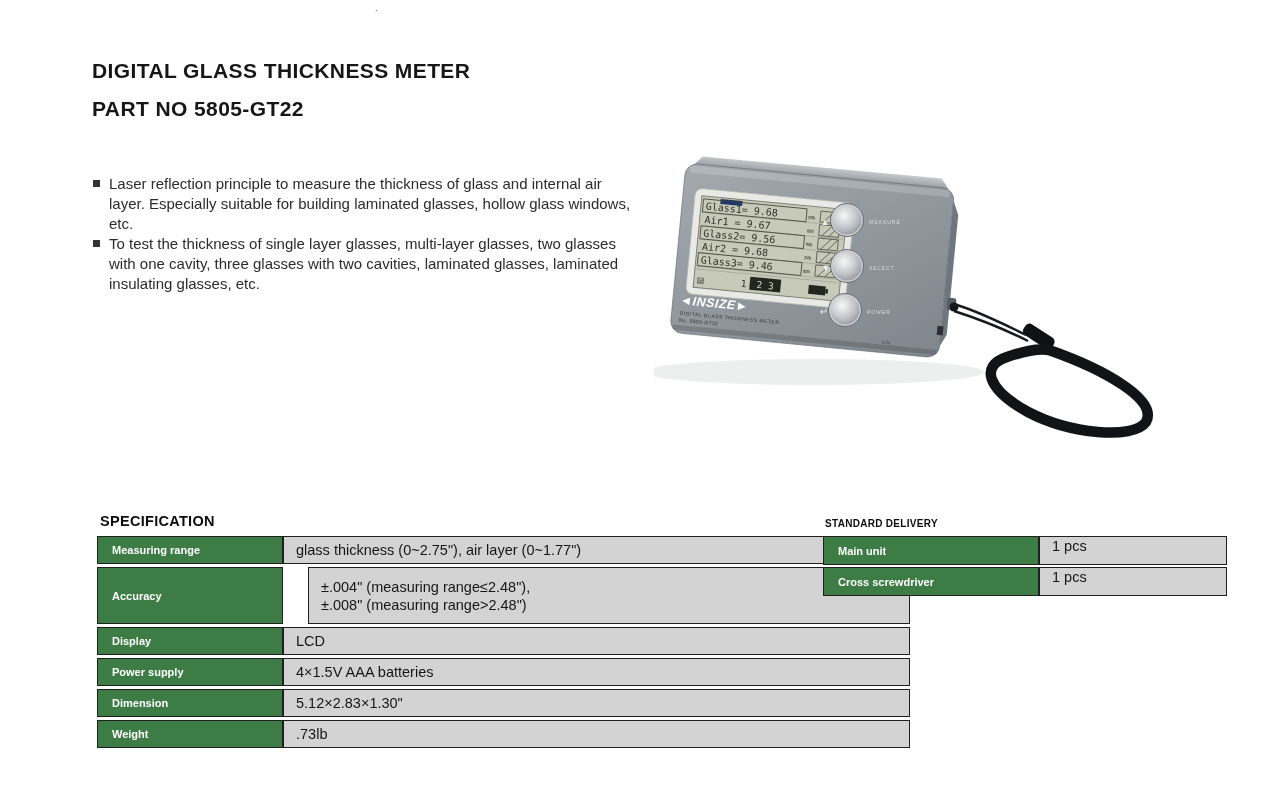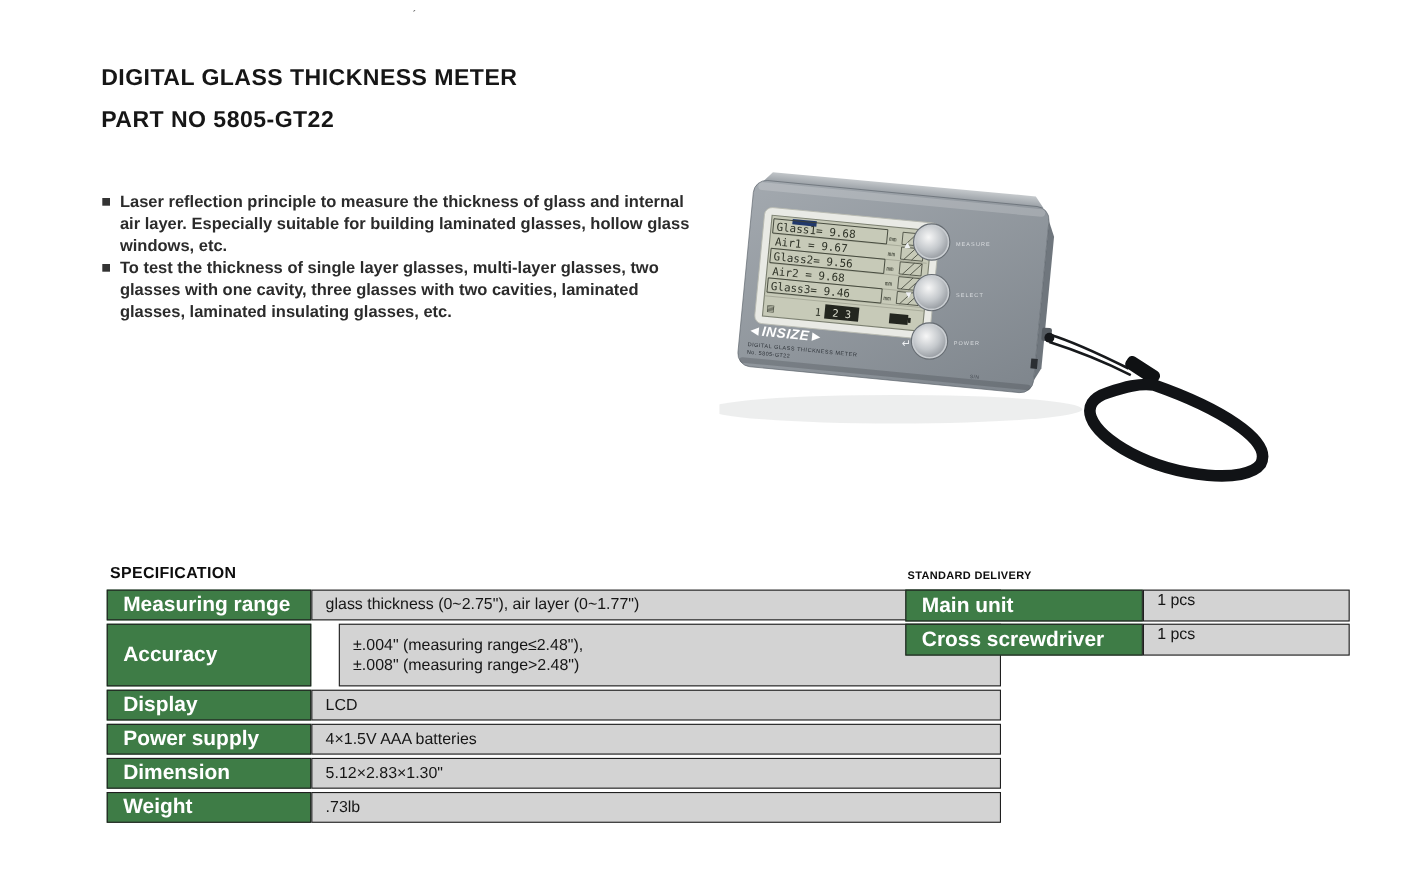--- a/index.html
+++ b/index.html
@@ -9,37 +9,37 @@
   
   .stray{position:absolute;left:374px;top:8px;font-size:11px;color:#6e6e6e;transform:rotate(8deg);}
 
   
   .title-block{position:absolute;left:92px;top:58px;}
   .main-title{font-size:21px;font-weight:bold;letter-spacing:.4px;color:#161616;line-height:26px;}
   .part-no{font-size:21px;font-weight:bold;letter-spacing:.4px;color:#161616;margin-top:13px;}
 
   
   .features{position:absolute;left:92px;top:174px;width:542px;}
-  .features ul{margin:0;padding:0;list-style:none;font-weight:bold;}
+  .features ul{margin:0;padding:0;list-style:none;}
   .features li{position:relative;padding-left:17px;font-size:15px;line-height:20px;color:#2b2b2b;}
   .features li::before{content:"";position:absolute;left:1px;top:6px;width:7px;height:7px;background:#333;}
 
   
   .device-figure{position:absolute;left:654px;top:138px;width:522px;height:308px;}
 
   
   .section-title{font-weight:bold;color:#0d0d0d;letter-spacing:.3px;}
   .spec-section{position:absolute;left:97px;top:513px;width:813px;}
   .spec-section .section-title{font-size:14.5px;margin:0 0 7px 3px;}
   .delivery-section{position:absolute;left:823px;top:518px;width:404px;}
   .delivery-section .section-title{font-size:10px;margin:0 0 7px 2px;}
 
   .tbl-row{display:flex;margin-bottom:3px;}
   .tbl-label{background:#3e7c46;border:1px solid #1f1f1f;color:#fff;font-weight:bold;
-             font-size:19px;display:flex;align-items:center;padding-left:14px;box-sizing:border-box;}
+             font-size:11px;display:flex;align-items:center;padding-left:14px;box-sizing:border-box;}
   .tbl-value{background:#d3d3d3;border:1px solid #1f1f1f;color:#161616;font-size:14.5px;
              display:flex;align-items:center;padding-left:12px;box-sizing:border-box;flex:1;
              white-space:pre-line;line-height:18px;}
   .spec-section .tbl-label{width:186px;}
   .spec-section .tbl-row{height:28px;}
   .spec-section .tbl-row.tall{height:57px;gap:25px;}
   .delivery-section .tbl-label{width:216px;}
   .delivery-section .tbl-row{height:29px;margin-bottom:2px;}
   .delivery-section .tbl-value{align-items:flex-start;padding-top:0;}
 </style>

